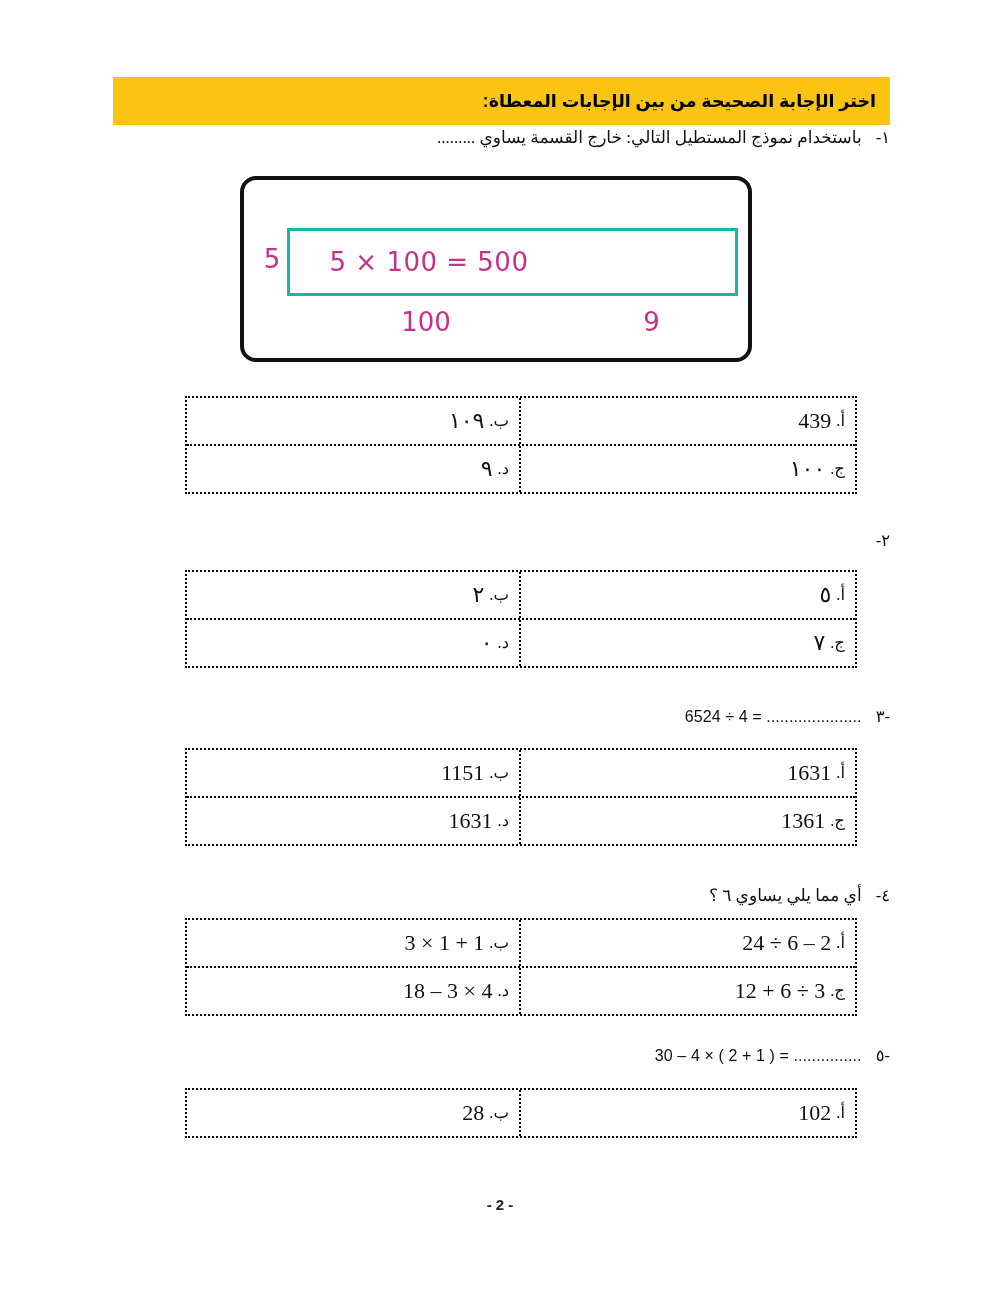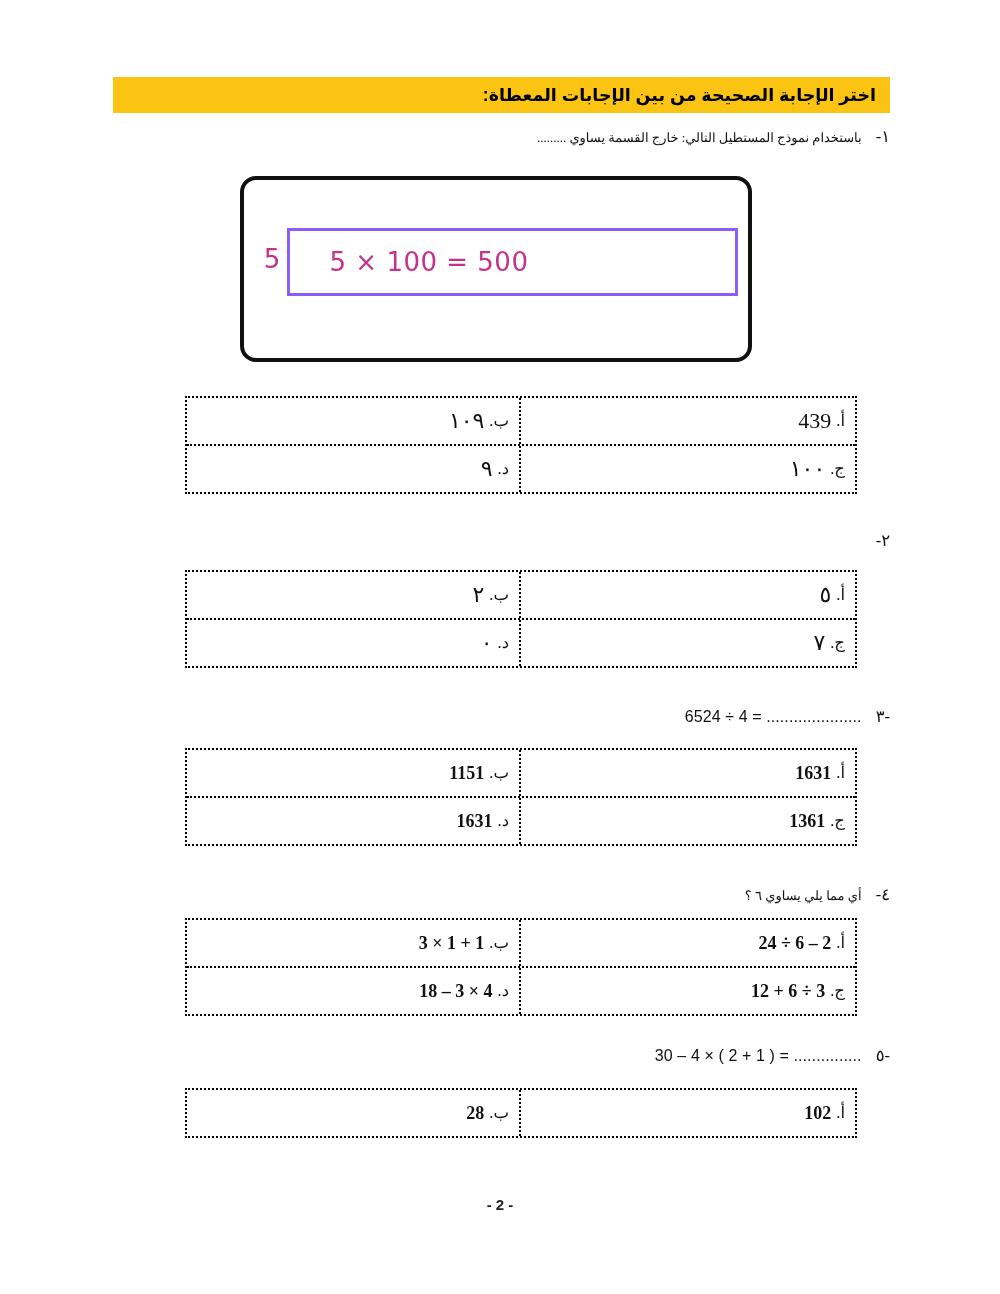--- a/index.html
+++ b/index.html
@@ -22,21 +22,21 @@
     inset: 0;
     padding: 0;
   }
 
   
   .banner {
     position: absolute;
     left: 113px;
     top: 77px;
     width: 777px;
-    height: 36px;
+    height: 48px;
     background: #FBC412;
     display: flex;
     align-items: center;
     justify-content: flex-start;
     box-sizing: border-box;
     padding: 0 14px;
   }
   .banner-text {
     font-family: "Liberation Sans", "DejaVu Sans", sans-serif;
     font-weight: bold;
@@ -56,21 +56,21 @@
     justify-content: flex-start;
     direction: rtl;
     white-space: nowrap;
   }
   .q-num {
     font-size: 16.5px;
     margin-left: 14px;
     color: #111;
   }
   .q-text {
-    font-size: 13px;
+    font-size: 17px;
     color: #111;
   }
   .q-text.bold {
     font-family: "Liberation Sans", "DejaVu Sans", sans-serif;
     font-weight: normal;
     font-size: 16px;
     letter-spacing: 0.1px;
   }
 
   
@@ -87,21 +87,21 @@
     direction: ltr;
   }
   .model-inner {
     position: absolute;
     left: 43px;
     top: 48px;
     right: 10px;
     height: 68px;
     display: flex;
     flex-direction: row;
-    border: 3px solid #8b5cf6;
+    border: 3px solid #14b8a6;
     box-sizing: border-box;
     background: #fff;
   }
   .model-cell {
     display: flex;
     align-items: center;
     justify-content: center;
     box-sizing: border-box;
     font-family: "DejaVu Sans", "Liberation Sans", sans-serif;
     font-size: 26px;
@@ -178,22 +178,21 @@
     color: #111;
     margin-left: 5px;
   }
   .opt-value {
     font-size: 22px;
     color: #111;
   }
   .opt-value.latin {
     direction: ltr;
     unicode-bidi: embed;
-    font-size: 18px;
-    font-weight: bold;
+    font-size: 22px;
   }
 
   
   .footer {
     position: absolute;
     left: 0;
     right: 0;
     top: 1196px;
     text-align: center;
     font-family: "Liberation Sans", "DejaVu Sans", sans-serif;
@@ -215,20 +214,24 @@
   <div class="q-line" style="left:113px; top:127px; width:777px; justify-content:flex-start;">
     <span class="q-num">١-</span>
     <span class="q-text">باستخدام نموذج المستطيل التالي: خارج القسمة يساوي .........</span>
   </div>
 
   <div class="model">
     <div class="model-side">5</div>
     <div class="model-inner">
       <div class="model-cell left">5 × 100 = 500</div>
     </div>
+    <div class="model-labels">
+      <div class="model-label left">100</div>
+      <div class="model-label right">9</div>
+    </div>
   </div>
 
   <div class="opt-table" style="left:185px; top:396px; width:672px;">
     <div class="opt-row first">
       <div class="opt-cell first">
         <span class="opt-letter">أ.</span>
         <span class="opt-value">439</span>
       </div>
       <div class="opt-cell second">
         <span class="opt-letter">ب.</span>

